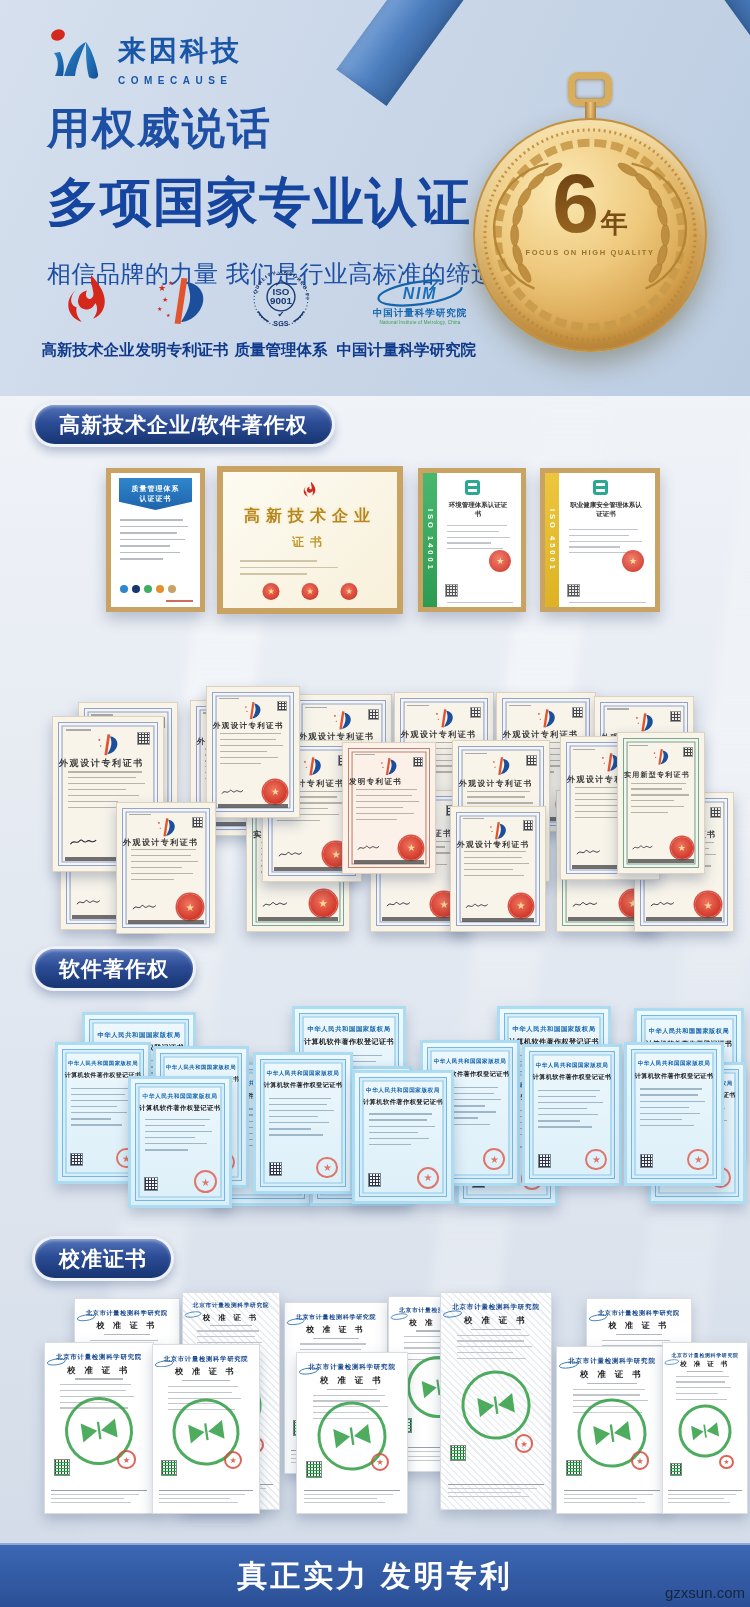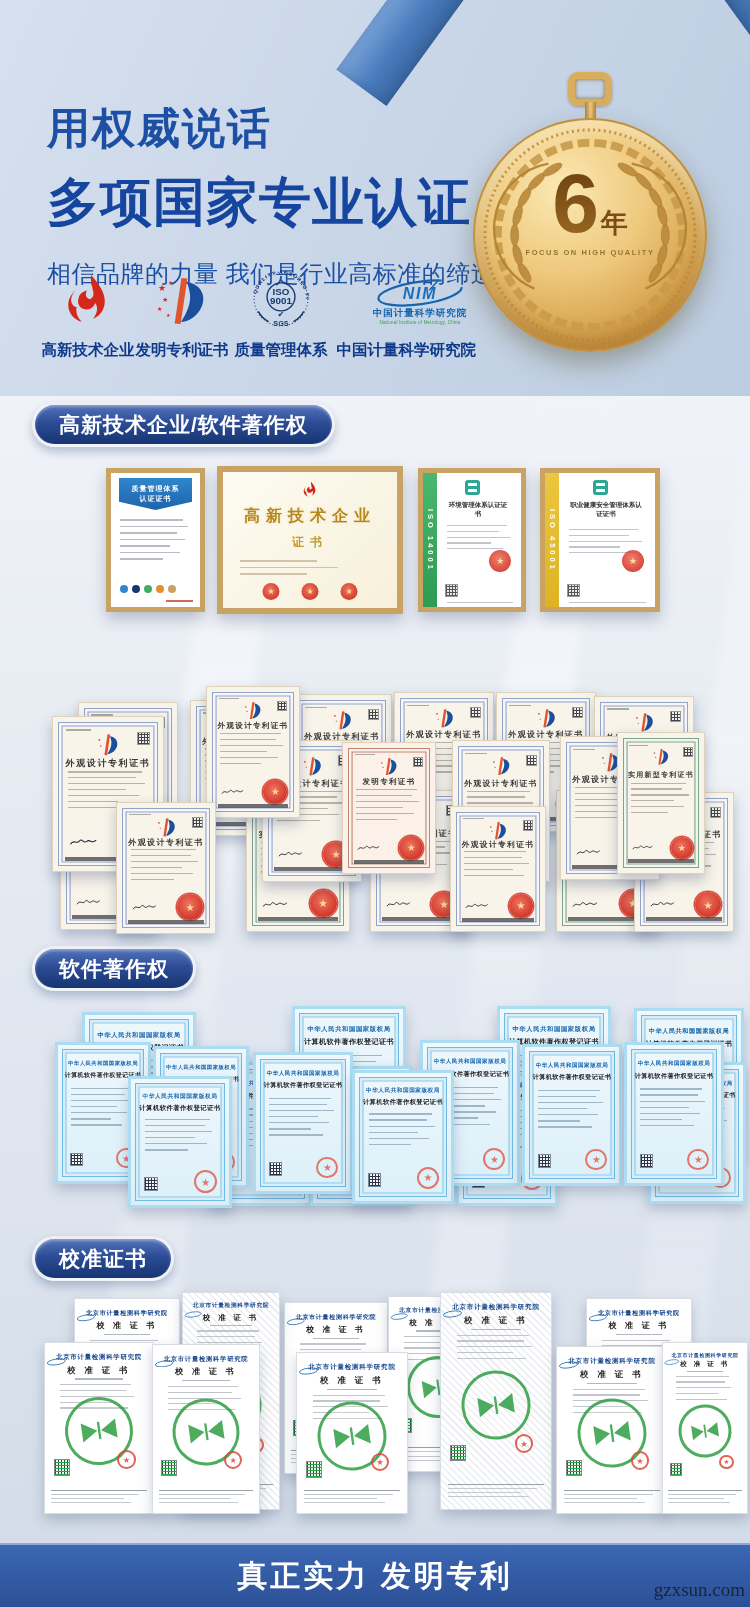--- a/index.html
+++ b/index.html
@@ -113,21 +113,21 @@
   .pcert.invention{background:#fbf1e8;}
   .pcert.design{--bc:#94a3c8;}
   .pcert.invention{--bc:#c4826a;}
   .pcert.utility{--bc:#7fa588;}
   .pin{position:relative;width:100%;height:100%;border:1.4px solid var(--bc);
     box-shadow:inset 0 0 0 2.5px rgba(255,255,255,.9),inset 0 0 0 3.6px var(--bc);}
   .p-no{position:absolute;top:4.5%;left:7%;width:26%;height:1.2px;background:#aaa;}
   .p-head{position:absolute;top:7%;left:0;width:100%;display:flex;justify-content:center;}
   .p-qr{position:absolute;top:6.5%;right:7%;width:13%;aspect-ratio:1/1;background-color:#eee;border:1px solid #999;
     background-image:repeating-linear-gradient(0deg,#444 0 1px,transparent 1px 3px),repeating-linear-gradient(90deg,#444 0 1px,transparent 1px 3px);}
-  .p-title{position:absolute;top:24%;width:100%;text-align:center;font-weight:800;color:#3a3a3a;letter-spacing:.18em;white-space:nowrap;}
+  .p-title{position:absolute;top:24%;width:100%;text-align:left;font-weight:800;color:#3a3a3a;letter-spacing:.18em;white-space:nowrap;}
   .p-lines{position:absolute;top:34%;left:9%;right:9%;}
   .p-lines i{display:block;height:1.3px;background:#b9b4a8;margin-bottom:4.6px;}
   .p-sign{position:absolute;left:9%;bottom:9%;width:36%;}
   .p-seal{position:absolute;right:7%;bottom:6%;width:30%;aspect-ratio:1/1;border-radius:50%;
     background:radial-gradient(circle at 45% 40%,#ef6a55,#cf2b1c 68%,#b02013);box-shadow:0 0 0 1.5px #d8453a;opacity:.92;
     display:flex;align-items:center;justify-content:center;color:#ffd98c;}
   .p-foot{position:absolute;left:6%;right:6%;bottom:2.8%;height:4px;background:#4e4e4e;opacity:.8;}
 
   .scert{position:absolute;background:linear-gradient(180deg,#eef8fd,#dceff8);border:3px solid #abdcf2;
     box-shadow:0 6px 12px rgba(50,70,110,.26);padding:4px;}
@@ -157,33 +157,53 @@
   .k-qr{position:absolute;left:8%;bottom:22%;width:15%;aspect-ratio:1/1;background-color:#f3f3f3;border:1px solid #888;
     background-image:repeating-linear-gradient(0deg,#2a4 0 1px,transparent 1px 3px),repeating-linear-gradient(90deg,#253 0 1px,transparent 1px 3px);}
   .k-foot{position:absolute;left:6%;right:6%;bottom:4%;border-top:1px solid #9aa0a8;padding-top:3px;}
   .k-foot i{display:block;height:1px;background:#c6cad0;margin-bottom:3.2px;}
 
   
   .footer{position:absolute;left:0;top:1543px;width:750px;height:64px;
     background:linear-gradient(180deg,#3c67b3,#2b5097);border-top:2px solid #8fa9d6;
     display:flex;align-items:center;justify-content:center;z-index:6;}
   .slogan{color:#fff;font-size:30px;font-weight:800;letter-spacing:3px;}
-  .watermark{position:absolute;right:5px;bottom:6px;font-family:Liberation Serif, serif;font-size:19px;color:#141c2e;opacity:.85;}
+  .watermark{position:absolute;right:5px;bottom:6px;font-family:Liberation Sans, sans-serif;font-size:15px;color:#141c2e;opacity:.85;}
 </style>
 </head>
 <body>
 
 <div class="page">
 
   <div class="bg-top"></div>
   <div class="bg-bottom"></div>
   <div class="streak" style="left:150px"></div>
   <div class="streak" style="left:470px"></div>
   <div class="streak" style="left:680px;opacity:.45"></div>
 
+  <div class="logo-row">
+    <span>
+      <svg width="62" height="56" viewBox="0 0 62 56">
+        <defs>
+          <linearGradient id="lg1" x1="0" y1="0" x2="1" y2="1">
+            <stop offset="0" stop-color="#2c86c9"></stop>
+              <stop offset="1" stop-color="#124f97"></stop>
+          </linearGradient>
+        </defs>
+        <ellipse cx="12" cy="9" rx="7" ry="5.6" fill="#d5281c" transform="rotate(-18 12 9)"></ellipse>
+        <path d="M8 27 C13 33 13 42 9 50 L17 50 C19 41 17 32 14 26 Z" fill="url(#lg1)"></path>
+        <path d="M18 50 C24 30 31 20 40 16 C34 30 30 41 29 50 Z" fill="url(#lg1)"></path>
+        <path d="M40 16 C46 24 50 37 52 48 C53 53 47 54 43 51 C40 40 40 28 40 16 Z" fill="url(#lg1)"></path>
+      </svg>
+    </span>
+    <span class="brand-col">
+      <span class="brand-cn">来因科技</span>
+      <span class="brand-en">COMECAUSE</span>
+    </span>
+  </div>
 
   <div class="hero">
     <div class="hero-l1">用权威说话</div>
     <div class="hero-l2">多项国家专业认证</div>
     <div class="hero-sub">相信品牌的力量 我们是行业高标准的缔造者</div>
   </div>
 
   <div class="badges">
     <div class="badge b1">
       <span class="ic">

